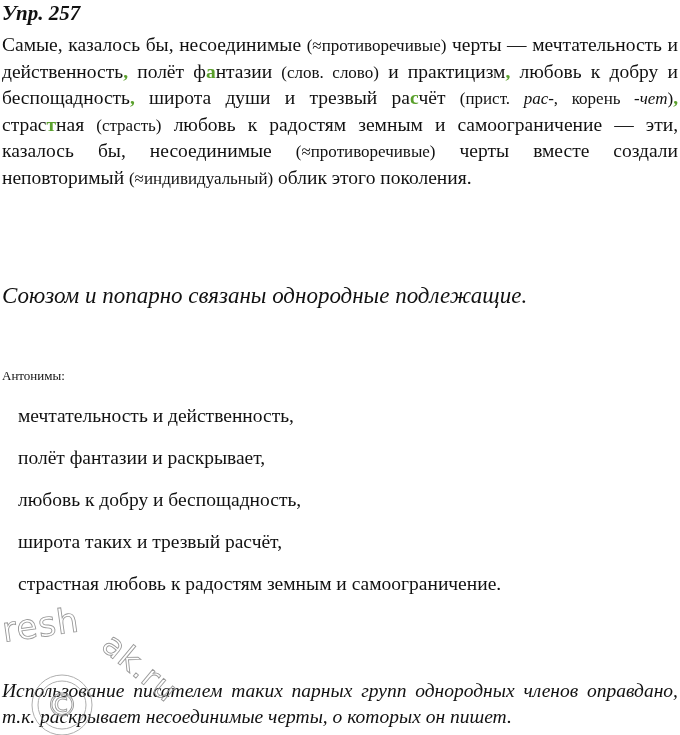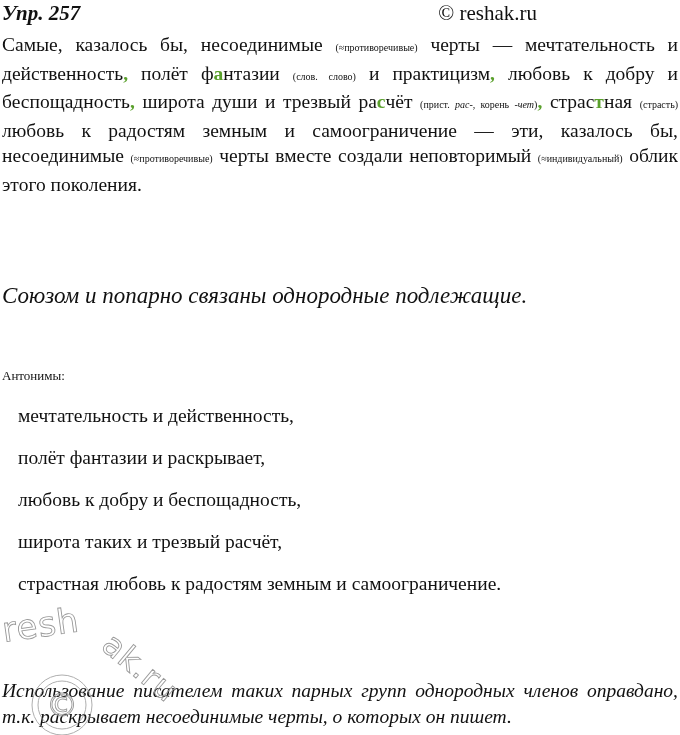--- a/index.html
+++ b/index.html
@@ -44,21 +44,21 @@
       width: 676px;
       font-size: 19.5px;
       line-height: 25.5px;
       text-align: justify;
       text-align-last: left;
     }
     .para-main {
       top: 32px;
     }
     .small {
-      font-size: 10px;
+      font-size: 17px;
     }
     .green {
       color: #5aa02c;
       font-weight: bold;
     }
     .it {
       font-style: italic;
     }
     .note {
       position: absolute;
@@ -100,21 +100,20 @@
       width: 180px;
       height: 135px;
       pointer-events: none;
     }
   </style>
 </head>
 <body>
 
 <div class="header">
   <div class="ex-title">Упр. 257</div>
-  <div class="copyright">© reshak.ru</div>
 </div>
 
 <div class="para para-main"><span>Самые, казалось бы, несоединимые </span><span class="small">(≈противоречивые)</span><span> черты — мечтательность и действенность</span><span class="green">,</span><span> полёт ф</span><span class="green">а</span><span>нтазии </span><span class="small">(слов. слово)</span><span> и практицизм</span><span class="green">,</span><span> любовь к добру и беспощадность</span><span class="green">,</span><span> широта души и трезвый ра</span><span class="green">с</span><span>чёт </span><span class="small"><span>(прист. </span><span class="it">рас-</span><span>, корень -</span><span class="it">чет</span><span>)</span></span><span class="green">,</span><span> страс</span><span class="green">т</span><span>ная </span><span class="small">(страсть)</span><span> любовь к радостям земным и самоограничение — эти, казалось бы, несоединимые </span><span class="small">(≈противоречивые)</span><span> черты вместе создали неповторимый </span><span class="small">(≈индивидуальный)</span><span> облик этого поколения.</span></div>
 
 <div class="note">Союзом и попарно связаны однородные подлежащие.</div>
 
 <div class="antonyms-title">Антонимы:</div>
 <div class="antonym-item" style="top:403px">мечтательность и действенность,</div>
 <div class="antonym-item" style="top:445px">полёт фантазии и раскрывает,</div>
 <div class="antonym-item" style="top:487px">любовь к добру и беспощадность,</div>

